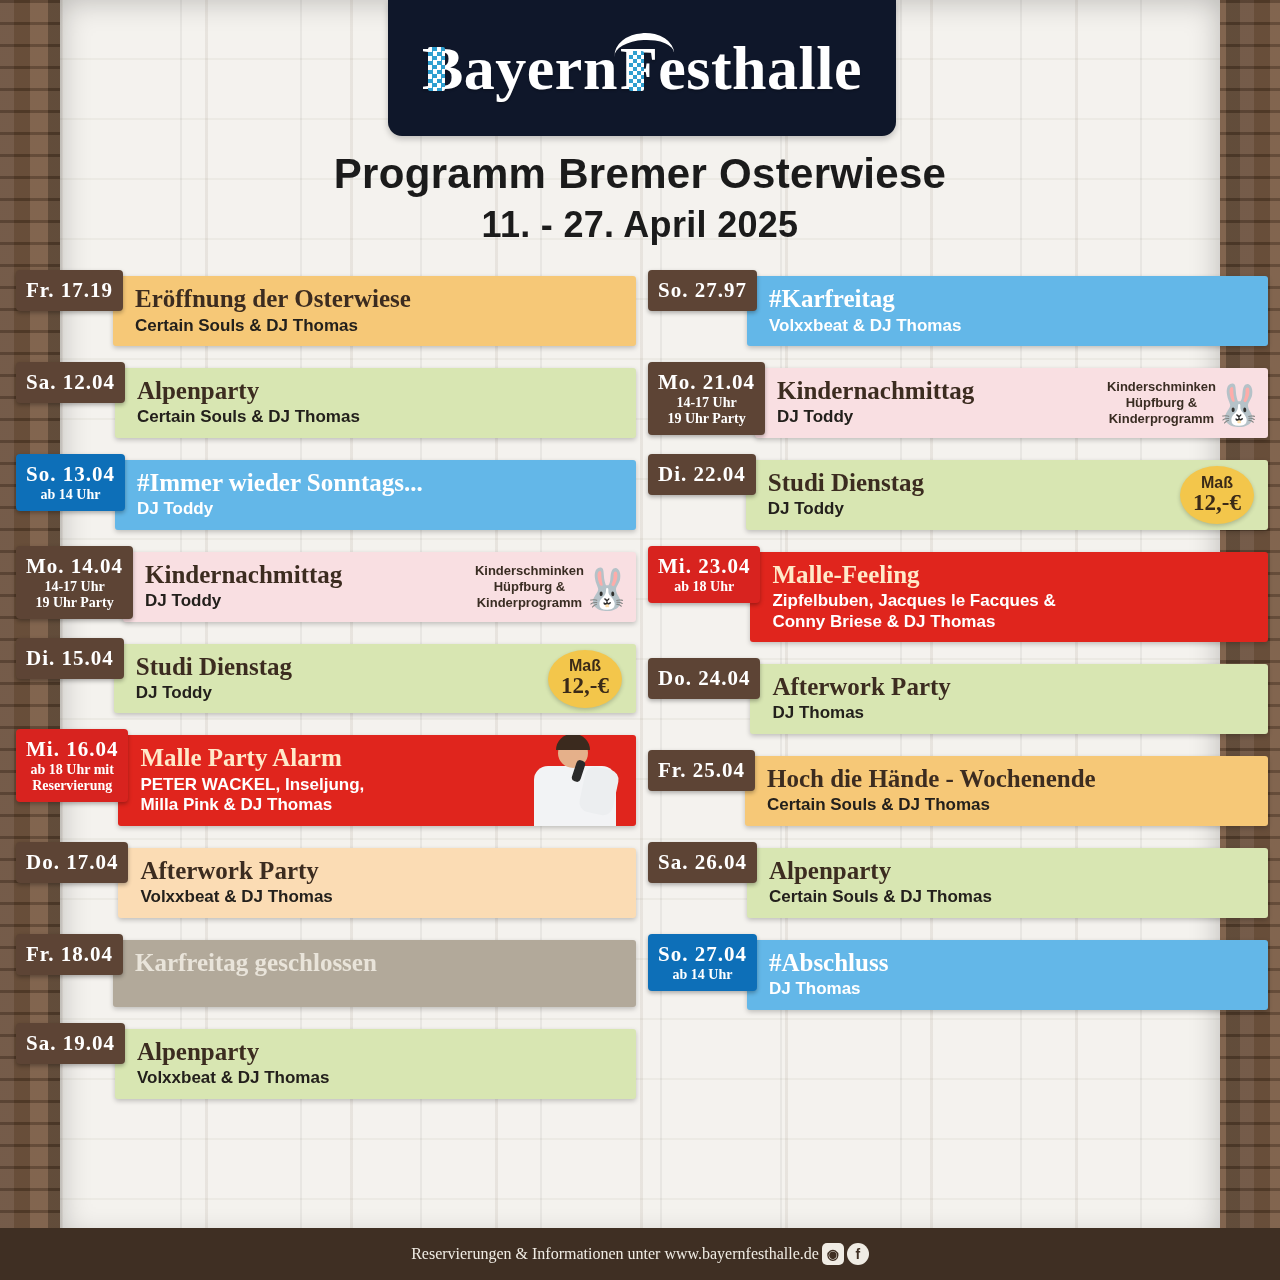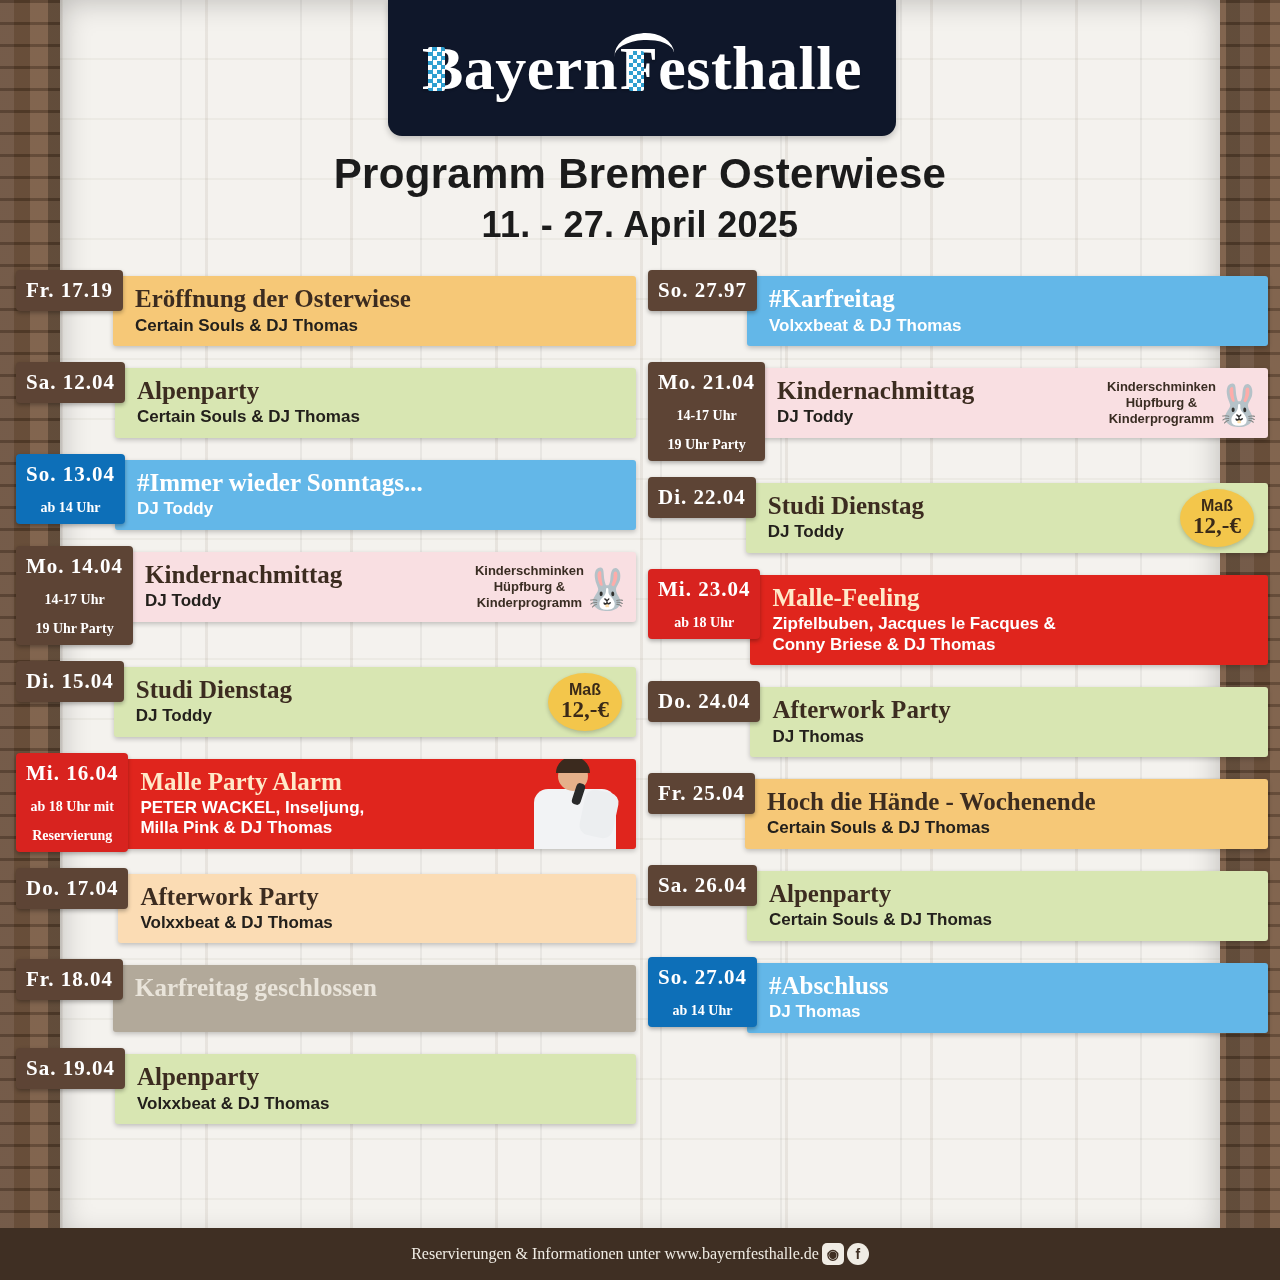--- a/index.html
+++ b/index.html
@@ -87,21 +87,21 @@
 
   .row{position:relative;margin-bottom:16px;display:flex;align-items:flex-start;}
   .daybox{
     background:#5d4435;color:#ffffff;border-radius:4px;
     font-family:"Liberation Serif",serif;
     font-weight:700;text-align:center;
     padding:8px 10px;box-shadow:0 2px 4px rgba(0,0,0,.3);
     position:relative;z-index:3;flex:0 0 auto;
   }
   .daybox .d1{font-size:21px;letter-spacing:1px;white-space:nowrap;}
-  .daybox .d2{font-size:14px;font-weight:700;margin-top:13px;white-space:nowrap;}
+  .daybox .d2{font-size:14px;font-weight:700;margin-top:0;white-space:nowrap;}
   .daybox.blue{background:#0d6fb8;}
   .daybox.red{background:#d8231f;}
 
   .content{
     border-radius:3px;padding:9px 14px 10px 22px;
     margin-left:-10px;margin-top:6px;flex:1 1 auto;min-height:48px;
     box-shadow:0 2px 5px rgba(0,0,0,.22);
     position:relative;overflow:hidden;
   }
   .ev-title{

